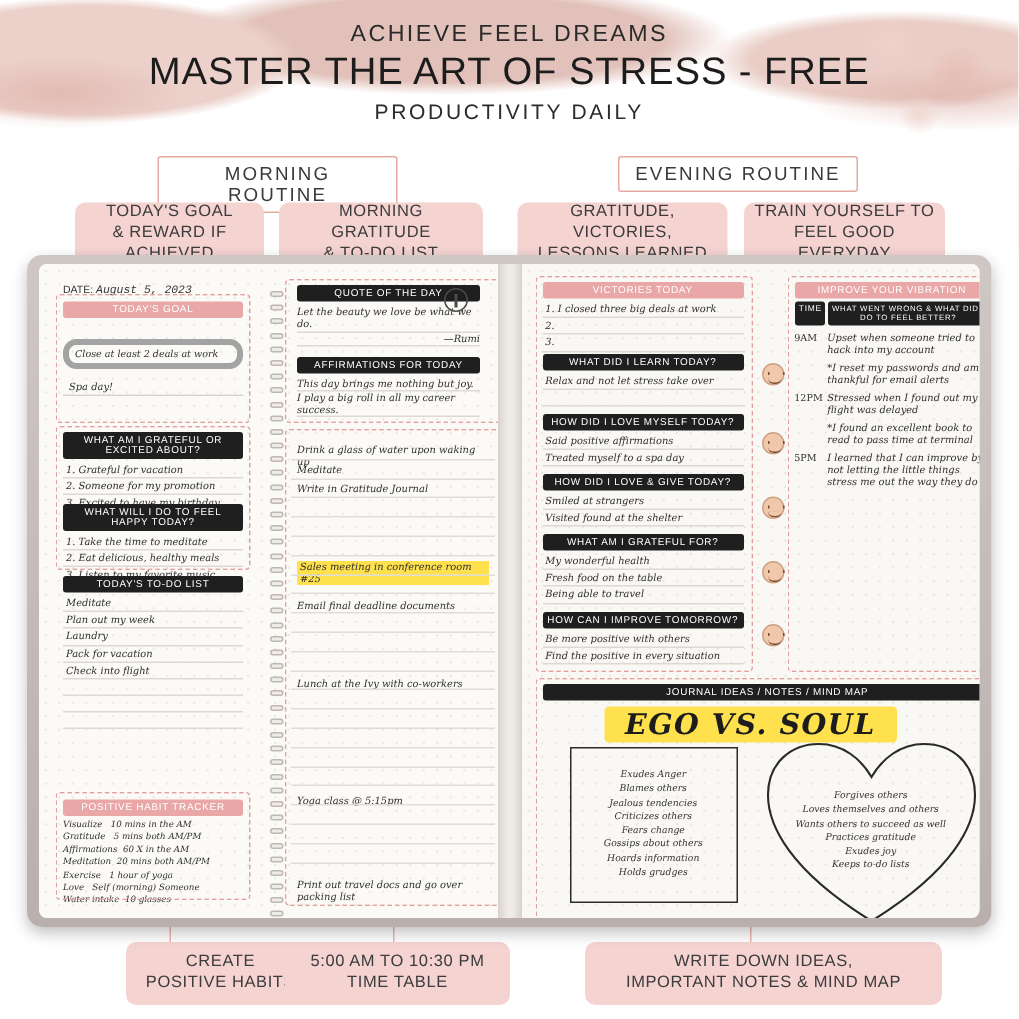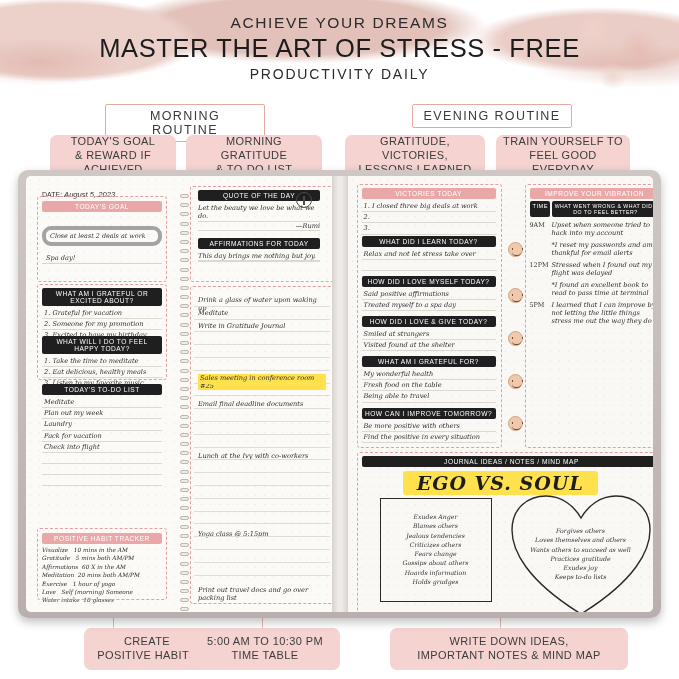--- a/index.html
+++ b/index.html
@@ -112,21 +112,21 @@
   .ruled { border-bottom:.5px solid #e0ddd6; height:11px; }
 
   .handw { font-family:"DejaVu Serif", serif; font-style:italic; font-size:6.6px; color:#2f2f2f; }
 
   .dashbox { position:absolute; border:1px dashed #e39f9f; border-radius:3px; }
 
   .hl-yellow { background:#ffe14d; padding:0 2px; }
 
   
   .dateline { position:absolute; font-size:7px; color:#333; }
-  .dateline .val { font-family:Liberation Sans, sans-serif; font-style:italic; font-size:7.6px; }
+  .dateline .val { font-family:Liberation Mono, monospace; font-style:italic; font-size:7.6px; }
 
   
   .spiral { position:absolute; width:12px; }
   .spiral i {
     display:block; width:9px; height:4px; margin:0 auto 5.2px auto;
     border:1px solid #bdb8b0; border-radius:3px; background:#efece7;
   }
 
   
   .heart {
@@ -160,21 +160,21 @@
 </head>
 <body>
 
 <div class="page">
 
   <div class="brush"></div>
   <div class="brush2"></div>
   <div class="flower"></div>
 
   <div class="headline">
-    <div class="hl1">ACHIEVE YOUR DREAMS</div>
+    <div class="hl1">ACHIEVE FEEL DREAMS</div>
     <div class="hl2">MASTER THE ART OF STRESS - FREE</div>
     <div class="hl3">PRODUCTIVITY DAILY</div>
   </div>
 
   <div class="banner" id="banner-morning">MORNING ROUTINE</div>
   <div class="banner" id="banner-evening">EVENING ROUTINE</div>
 
   <div class="callout" id="callout-goal">TODAY'S GOAL
 &amp; REWARD IF ACHIEVED</div>
   <div class="callout" id="callout-gratitude">MORNING GRATITUDE
@@ -322,20 +322,21 @@
           <div class="handw" style="margin-top:3px;">Let the beauty we love be what we do.</div>
           <div style="border-bottom:.6px solid #ddd9d2;margin-top:1px;"></div>
           <div class="handw" style="text-align:right;">—Rumi</div>
           <div style="border-bottom:.6px solid #ddd9d2;"></div>
         </div>
 
         <div class="blk" style="left:172px; top:62px; width:122px;">
           <div class="hdr">AFFIRMATIONS FOR TODAY</div>
           <div class="handw" style="margin-top:3px;">This day brings me nothing but joy.</div>
           <div style="border-bottom:.6px solid #ddd9d2;"></div>
+          <div class="handw">I play a big roll in all my career success.</div>
           <div style="border-bottom:.6px solid #ddd9d2;"></div>
         </div>
 
         <div class="blk" style="left:172px; top:112px; width:128px; height:290px;">
           <div class="handw" style="position:absolute;top:8px;left:0;">Drink a glass of water upon waking up</div>
           <div class="handw" style="position:absolute;top:21px;left:0;">Meditate</div>
           <div class="handw" style="position:absolute;top:34px;left:0;">Write in Gratitude Journal</div>
           <div class="handw hl-yellow" style="position:absolute;top:86px;left:0;">Sales meeting in conference room #25</div>
           <div class="handw" style="position:absolute;top:112px;left:0;">Email final deadline documents</div>
           <div class="handw" style="position:absolute;top:164px;left:0;">Lunch at the Ivy with co-workers</div>

